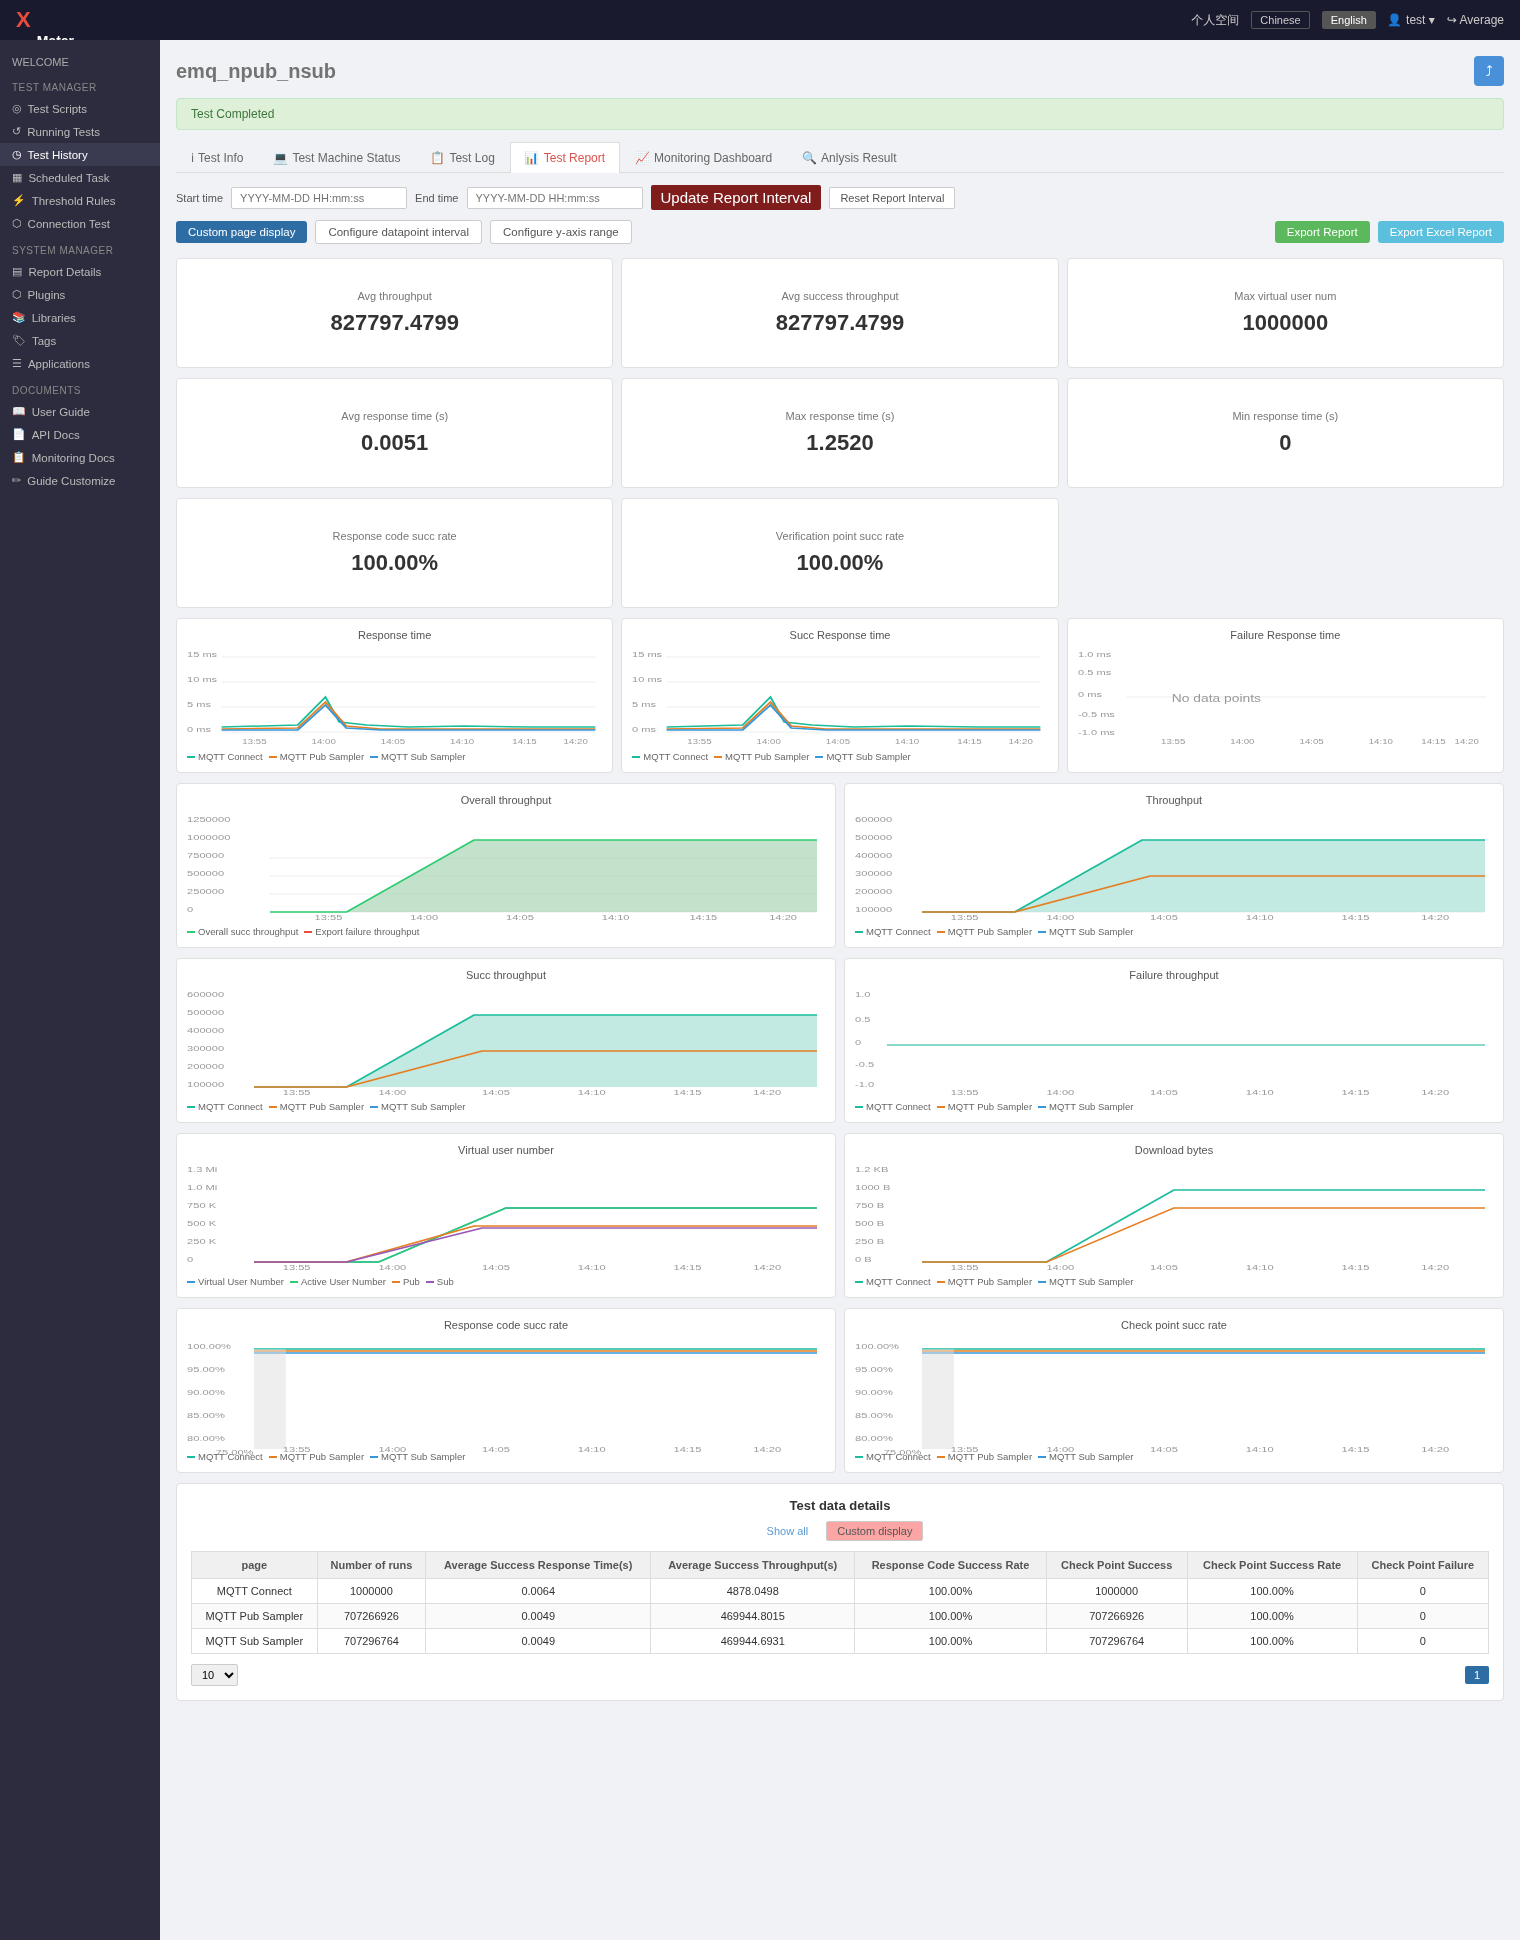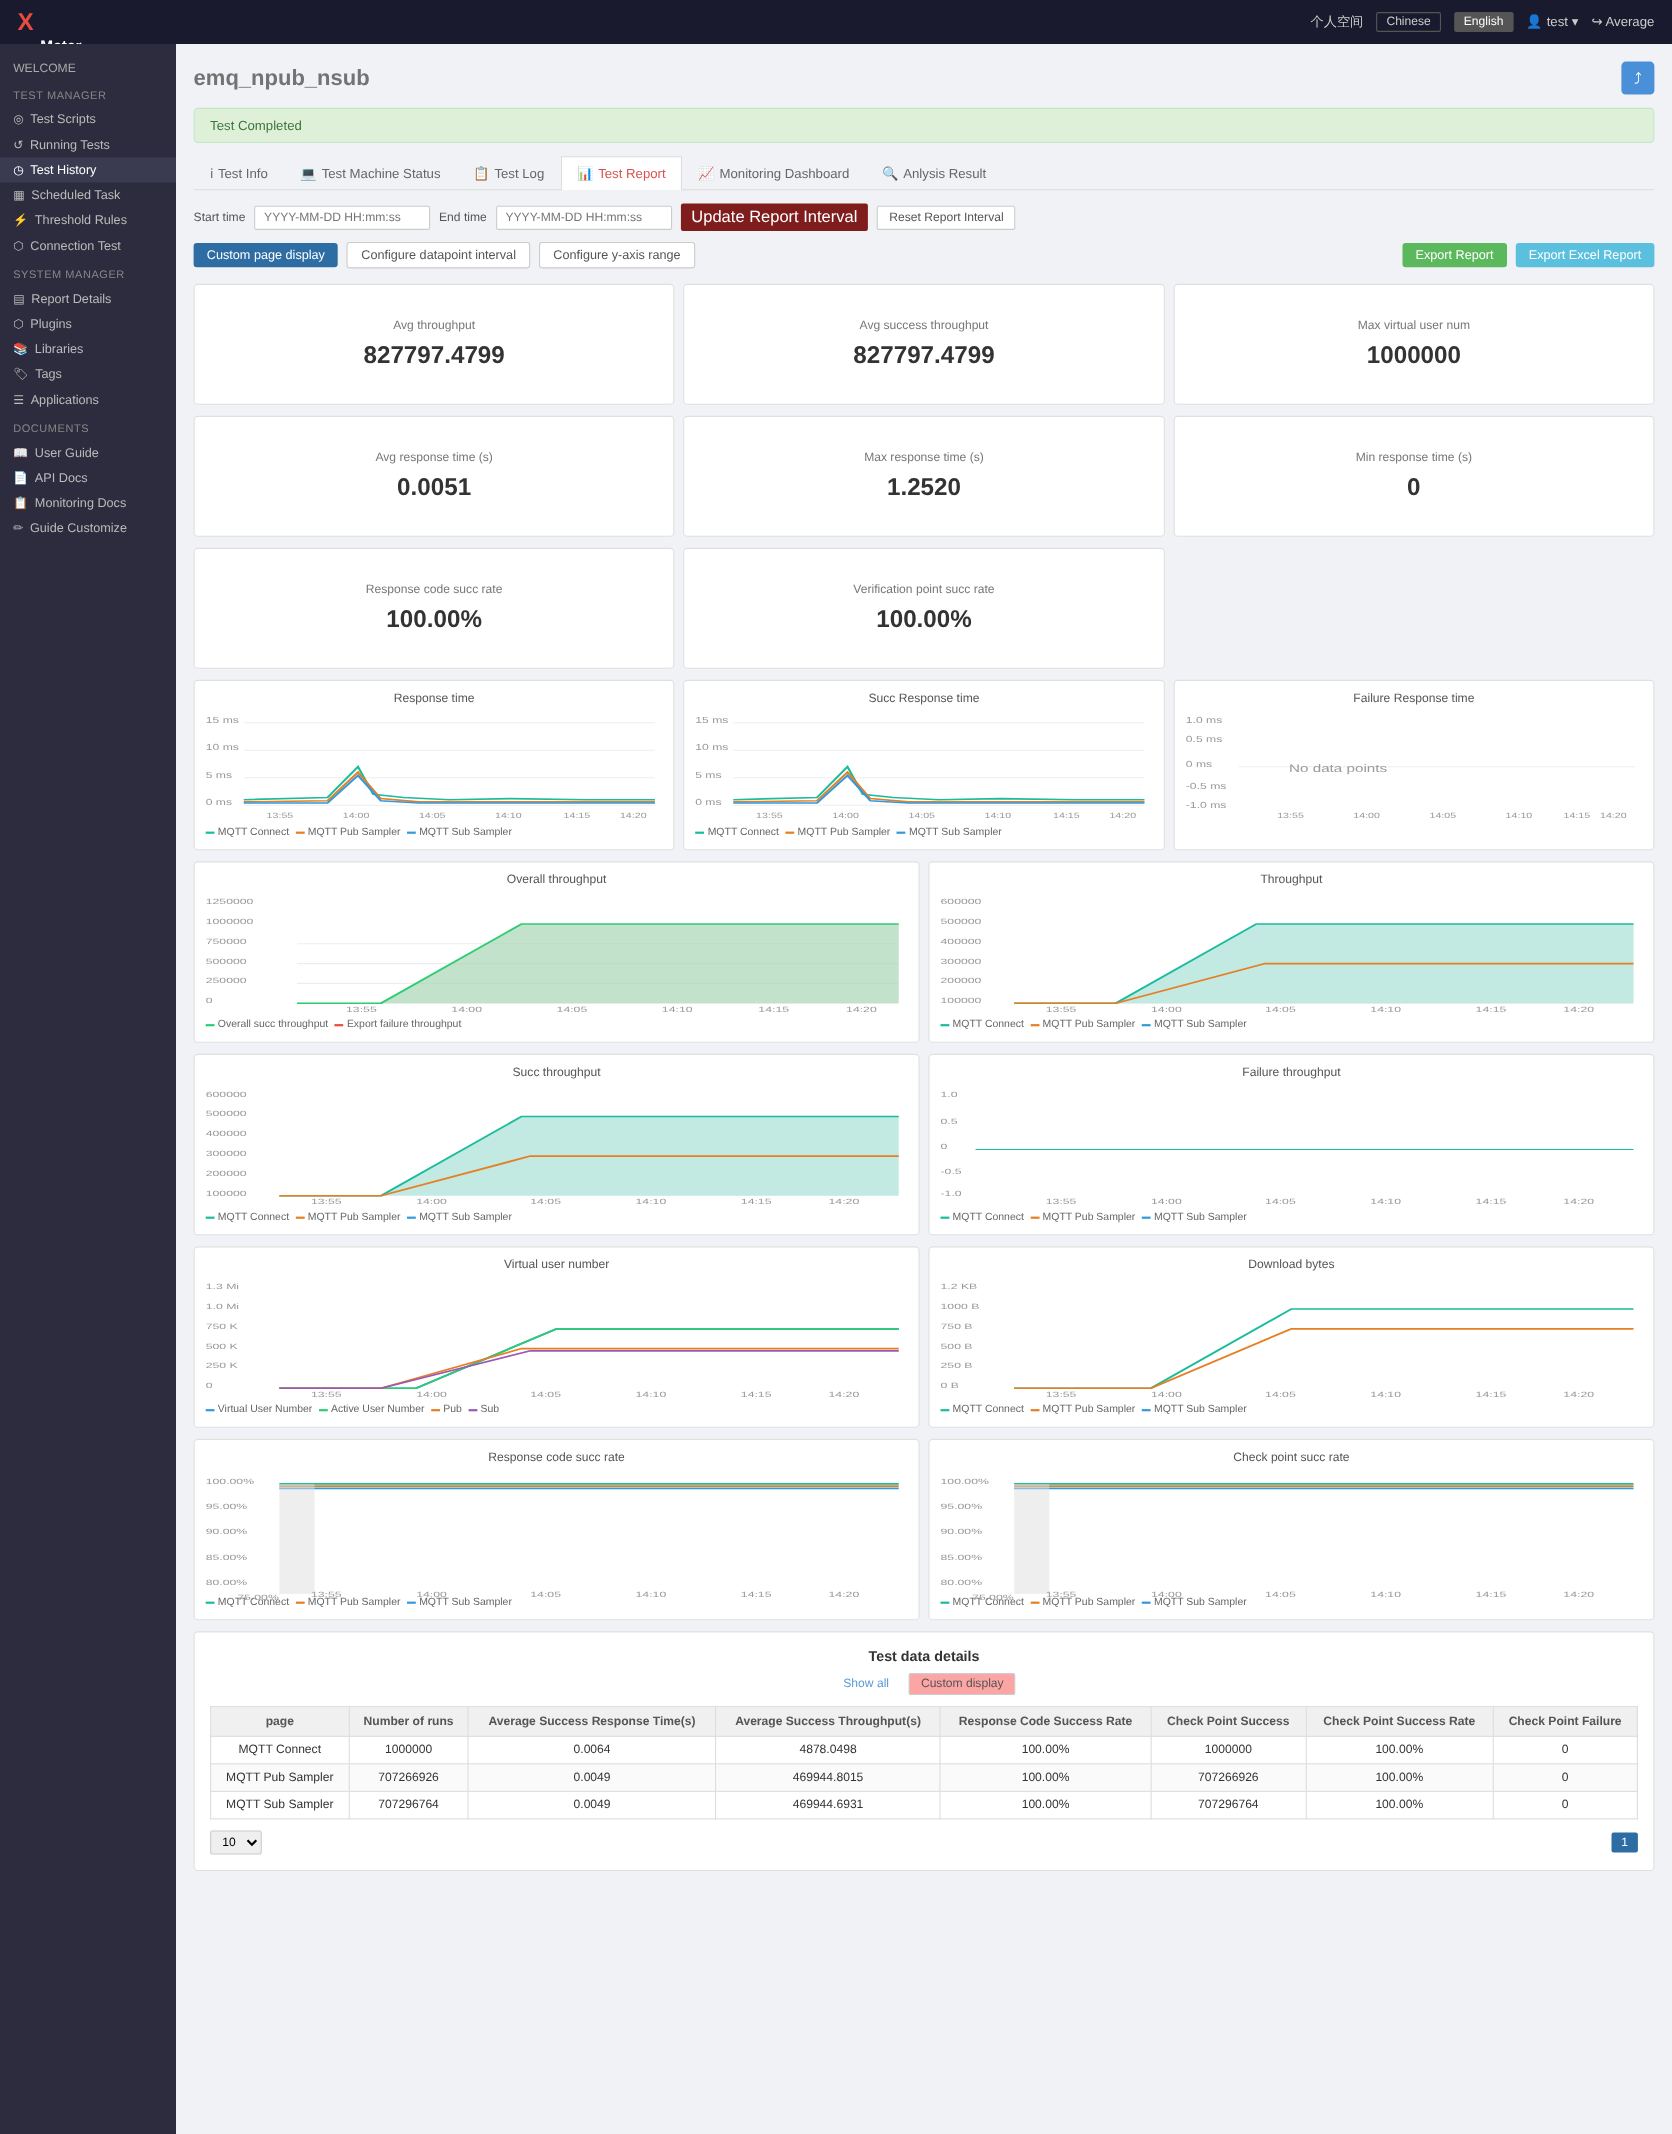--- a/index.html
+++ b/index.html
@@ -41,21 +41,21 @@
     .alert-success { background: #dff0d8; border: 1px solid #c3e6cb; color: #3c763d; padding: 8px 14px; border-radius: 4px; margin-bottom: 12px; font-size: 12px; }
 
     
     .tabs { display: flex; gap: 0; border-bottom: 1px solid #ddd; margin-bottom: 12px; flex-wrap: wrap; }
     .tab-item { padding: 6px 14px; cursor: pointer; font-size: 12px; color: #666; border: 1px solid transparent; border-bottom: none; display: flex; align-items: center; gap: 4px; }
     .tab-item.active { background: #fff; border-color: #ddd; border-bottom-color: #fff; color: #d9534f; margin-bottom: -1px; }
 
     
     .date-row { display: flex; align-items: center; gap: 8px; margin-bottom: 10px; }
     .date-label { font-size: 11px; color: #555; }
-    .date-input { border: 1px solid #ccc; padding: 4px 8px; font-size: 11px; border-radius: 2px; width: 160px; color: #999; }
+    .date-input { border: 1px solid #ccc; padding: 4px 8px; font-size: 11px; border-radius: 2px; width: 176px; color: #999; }
     .update-btn { background: #7f1d1d; color: #fff; border: none; padding: 4px 10px; border-radius: 2px; cursor: pointer; font-size: 15px; }
     .reset-btn { background: #fff; color: #555; border: 1px solid #ccc; padding: 4px 10px; border-radius: 2px; cursor: pointer; font-size: 11px; }
 
     
     .action-row { display: flex; align-items: center; gap: 8px; margin-bottom: 14px; flex-wrap: wrap; }
     .action-btn { padding: 5px 12px; border-radius: 3px; cursor: pointer; font-size: 11.5px; border: none; }
     .btn-blue { background: #2e6da4; color: #fff; }
     .btn-outline { background: #fff; color: #555; border: 1px solid #ccc; }
     .btn-export { background: #5cb85c; color: #fff; }
     .btn-export-excel { background: #5bc0de; color: #fff; }

